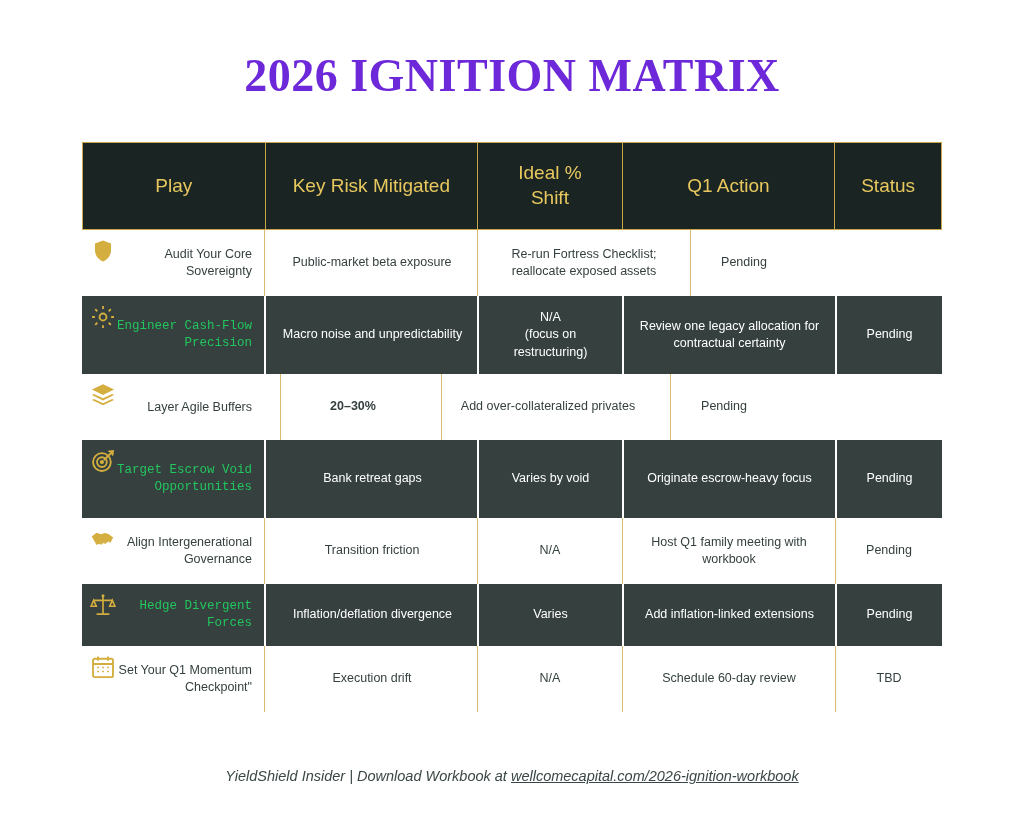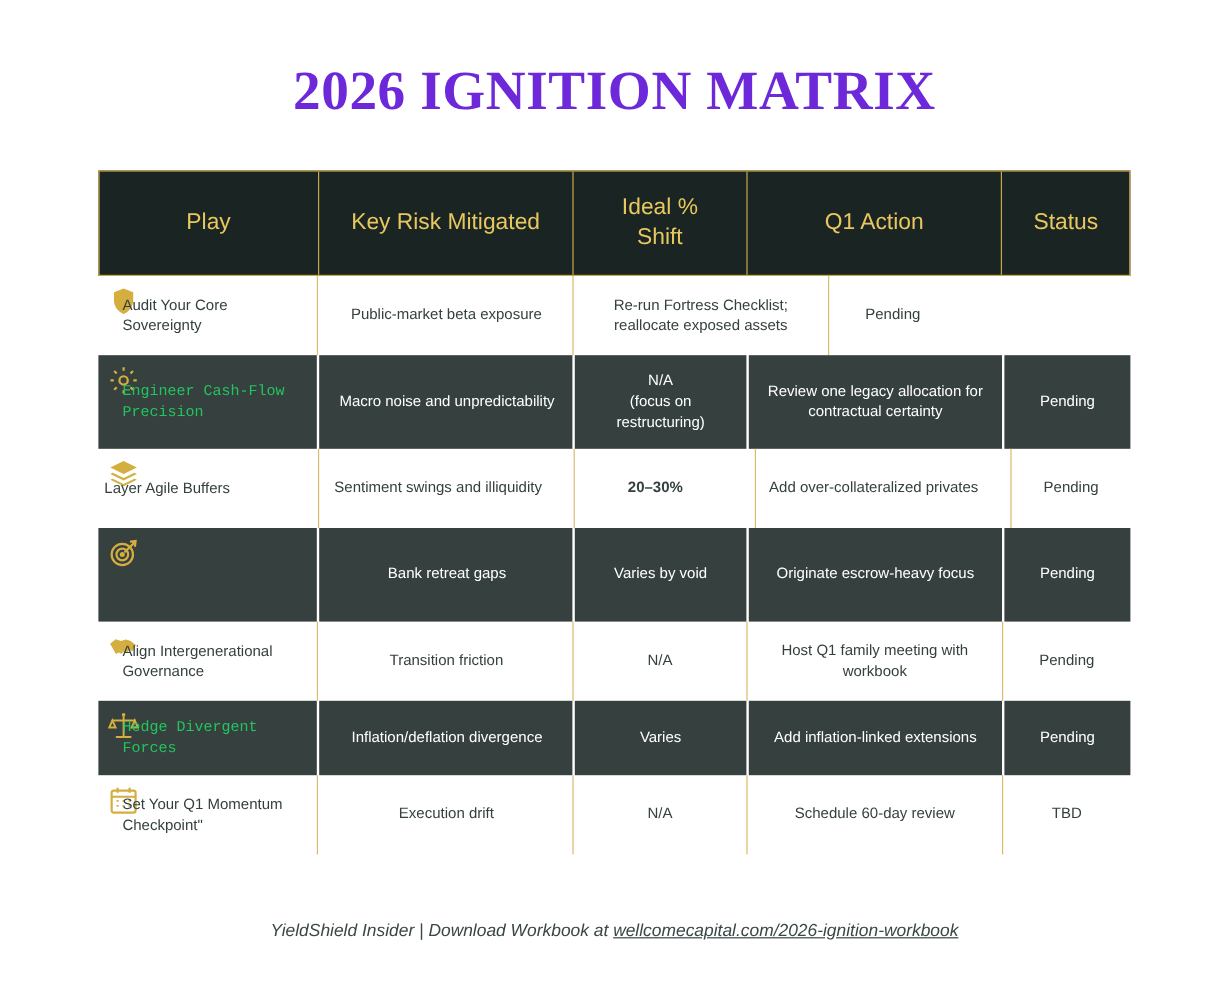--- a/index.html
+++ b/index.html
@@ -132,21 +132,21 @@
     color: #D4AE3E;
     line-height: 0;
   }
   .play-icon svg { display: block; width: 26px; height: 26px; }
   .play-label {
     position: absolute;
     right: 12px;
     bottom: 50%;
     transform: translateY(50%);
     width: 150px;
-    text-align: left;
+    text-align: right;
     font-size: 12.5px;
     line-height: 1.38;
   }
   .row-light .play-label { color: #34403F; }
   .row-dark  .play-label { color: #22c55e; font-family: Liberation Mono, monospace; }
 
   .bold-val { font-weight: bold; }
 
   
   .footer {
@@ -237,43 +237,41 @@
           <div class="cell c0 play-cell">
             <span class="play-icon">
               <svg viewBox="0 0 24 24" fill="currentColor">
                 <path d="M12 2 1.8 7 12 12l10.2-5L12 2z"></path>
                 <path d="M3.6 11 1.8 12l10.2 5 10.2-5-1.8-1-8.4 4.1L3.6 11z"></path>
                 <path d="M3.6 15.6 1.8 16.5l10.2 5 10.2-5-1.8-.9-8.4 4.1-8.4-4.1z"></path>
               </svg>
             </span>
             <span class="play-label">Layer Agile Buffers</span>
           </div>
-          <div class="cell c1">
-            <span>Sentiment swings and illiquidity</span>
-          </div>
           <div class="cell c2">
             <span class="bold-val">20–30%</span>
           </div>
           <div class="cell c3">
             <span>Add over-collateralized privates</span>
           </div>
           <div class="cell c4">
             <span>Pending</span>
           </div>
         </div>
         <div class="row row-dark" style="height: 78px;">
           <div class="cell c0 play-cell">
             <span class="play-icon">
               <svg viewBox="0 0 24 24" fill="none" stroke="currentColor" stroke-width="1.7">
                 <circle cx="11" cy="13" r="8.2"></circle>
                 <circle cx="11" cy="13" r="4.5"></circle>
                 <circle cx="11" cy="13" r="1.1" fill="currentColor"></circle>
                 <path d="M13.2 10.8 21 3.2M17.6 3.1l3.6-.4-.4 3.6" stroke-linecap="round"></path>
               </svg>
             </span>
+            <span class="play-label">Target Escrow Void Opportunities</span>
           </div>
           <div class="cell c1">
             <span>Bank retreat gaps</span>
           </div>
           <div class="cell c2">
             <span>Varies by void</span>
           </div>
           <div class="cell c3">
             <span>Originate escrow-heavy focus</span>
           </div>

